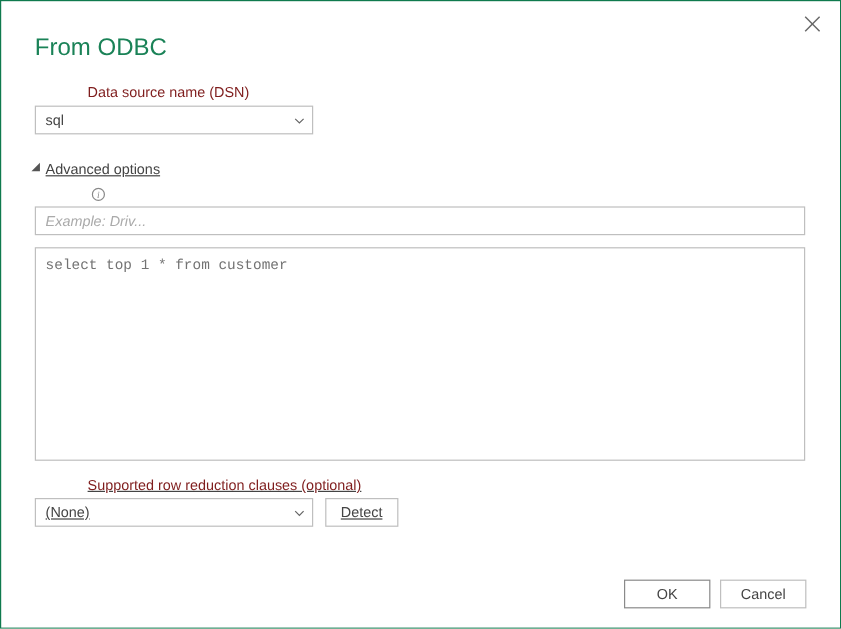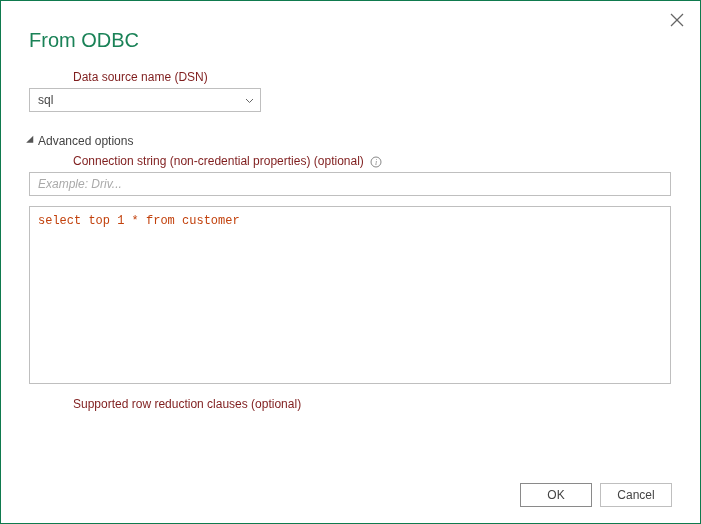--- a/index.html
+++ b/index.html
@@ -63,20 +63,21 @@
     .select-wrap .chev {
       position: absolute;
       right: 6px;
       top: 50%;
       transform: translateY(-50%);
       color: #666;
       pointer-events: none;
     }
     .section-gap {
       margin-top: 22px;
+      text-decoration: underline;
     }
     .adv-header {
       display: flex;
       align-items: center;
       gap: 4px;
       cursor: pointer;
       color: #444;
       margin-bottom: 6px;
     }
     .tri {
@@ -113,21 +114,21 @@
       color: #aaa;
       font-style: italic;
     }
     .sql-area {
       width: 642px;
       height: 178px;
       border: 1px solid #bfbfbf;
       padding: 6px 8px;
       font-family: Consolas, "Courier New", monospace;
       font-size: 12px;
-      color: #c2410c;
+      color: #737373;
       resize: none;
       background: #fff;
       line-height: 1.4;
     }
     .row-flex {
       display: flex;
       gap: 10px;
       align-items: center;
     }
     .btn {
@@ -186,37 +187,47 @@
   </div>
 
   <div class="section-gap">
     <div class="adv-header">
       <span class="tri tri-down"></span>
       <span>Advanced options</span>
     </div>
 
     <div class="field-block">
       <span class="label">
-        <span>Connection string (non-credential properties) (optional)</span>
         <span class="info-icon">
           <svg width="12" height="12" viewBox="0 0 12 12">
               <circle cx="6" cy="6" r="5" fill="none" stroke="#888" stroke-width="1"></circle>
               <text x="6" y="9" text-anchor="middle" font-size="8" font-style="italic" font-family="serif" fill="#888">i</text>
             </svg>
         </span>
       </span>
       <input type="text" class="text-input" placeholder="Example: Driv..." style="">
     </div>
 
     <div class="field-block">
       <textarea class="sql-area" style="">select top 1 * from customer</textarea>
     </div>
 
     <div class="field-block">
       <span class="label">Supported row reduction clauses (optional)</span>
+      <div class="row-flex">
+        <div class="select-wrap">
+          <span>(None)</span>
+          <span class="chev">
+            <svg width="9" height="6" viewBox="0 0 9 6">
+                <polyline points="1,1 4.5,4.5 8,1" fill="none" stroke="currentColor" stroke-width="1"></polyline>
+              </svg>
+          </span>
+        </div>
+        <button class="btn">Detect</button>
+      </div>
     </div>
   </div>
 
   <div class="footer">
     <button class="btn btn-primary">OK</button>
     <button class="btn">Cancel</button>
   </div>
 
 </div>
 

